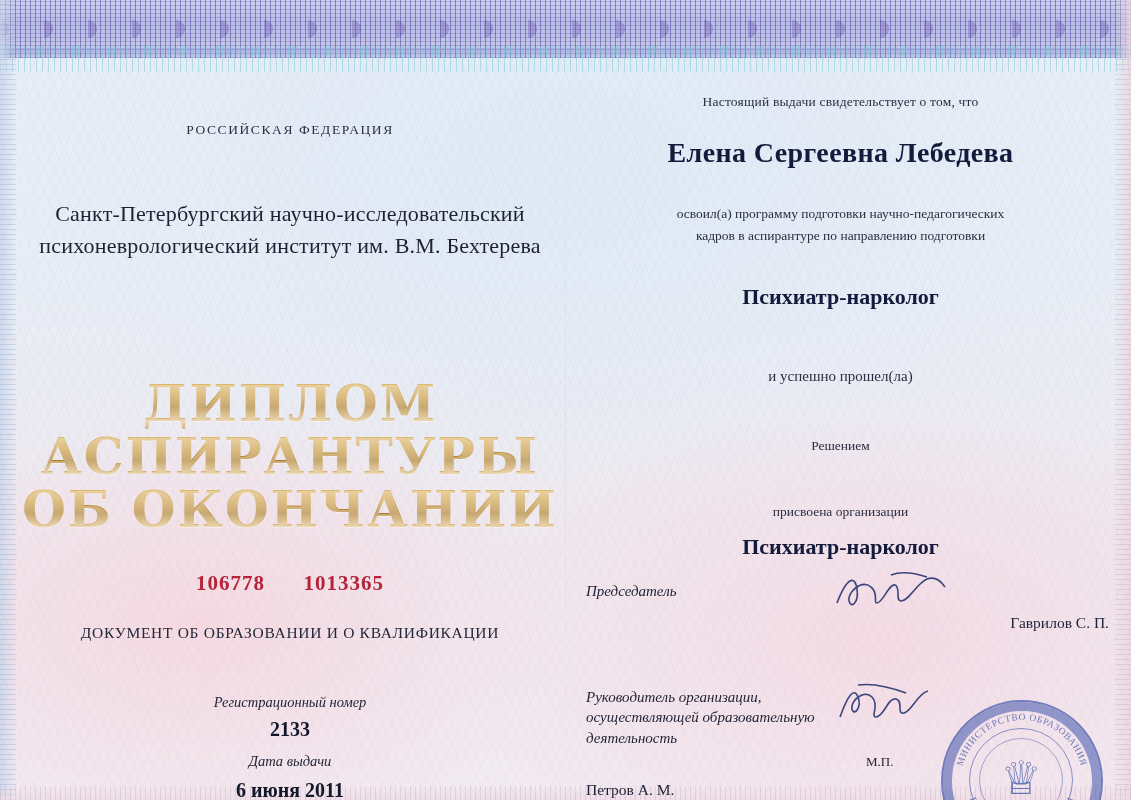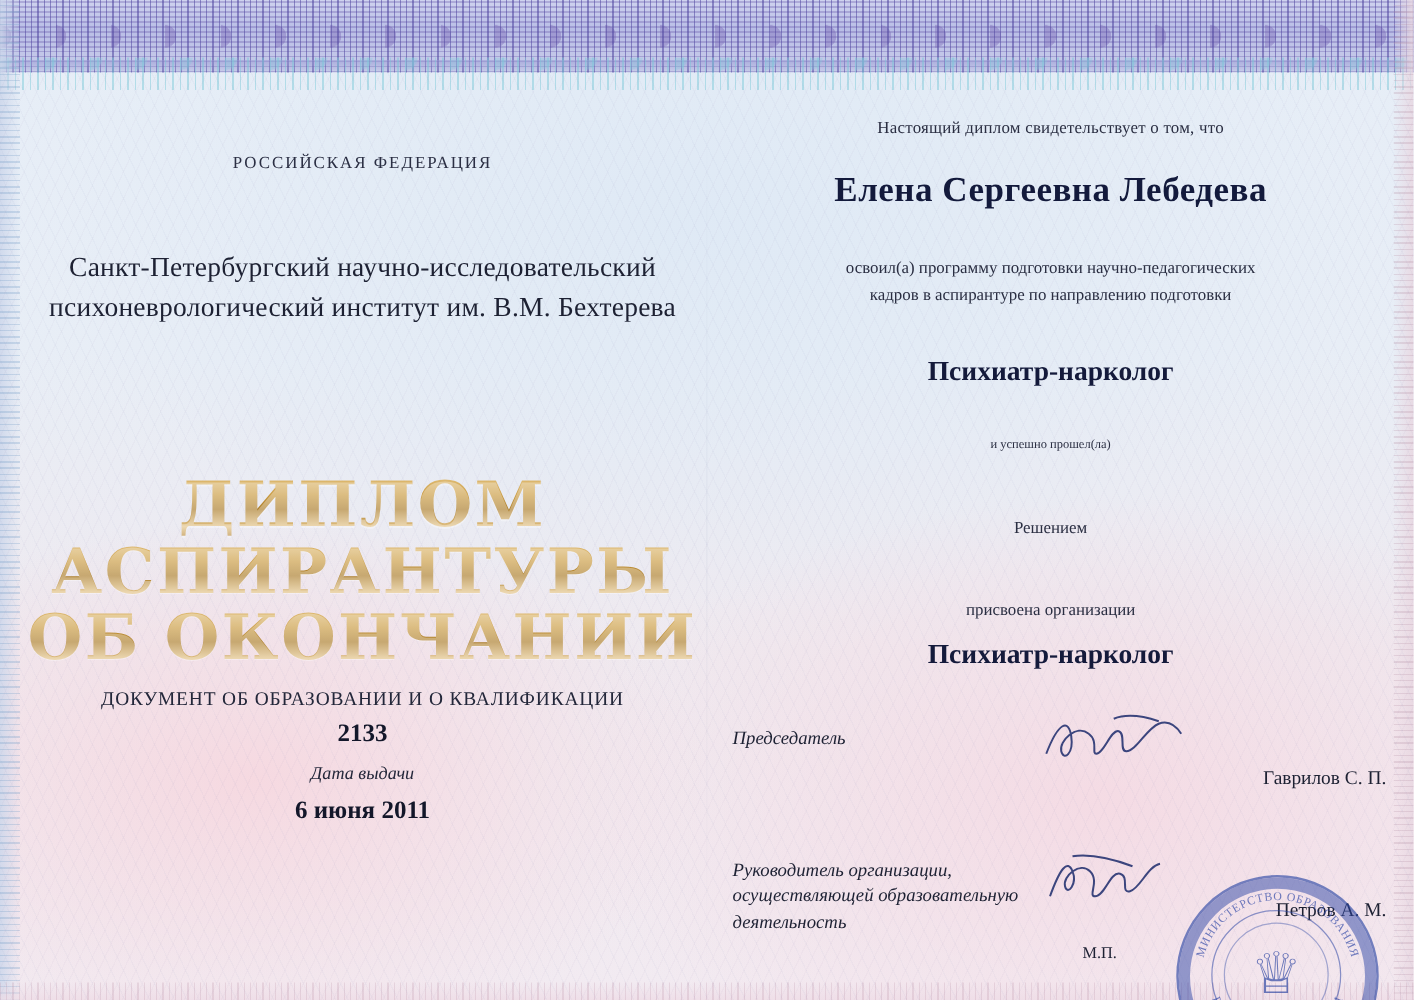--- a/index.html
+++ b/index.html
@@ -155,21 +155,21 @@
   .serials {
     margin-top: 36px;
     color: #b5243a;
     font-weight: bold;
     font-size: 21px;
     letter-spacing: 1px;
   }
   .serials .gap { display: inline-block; width: 26px; }
 
   .doc-sub {
-    margin-top: 16px;
+    margin-top: 28px;
     font-size: 15.5px;
     letter-spacing: .7px;
     color: #23273a;
   }
   .reg-label {
     margin-top: 52px;
     font-size: 14.5px;
     font-style: italic;
     color: #23273a;
   }
@@ -220,22 +220,22 @@
     line-height: 1.6;
     color: #2a2e42;
   }
   .r-qual-top {
     margin-top: 38px;
     font-size: 22px;
     font-weight: bold;
     color: #141a3b;
   }
   .r-passed {
-    margin-top: 40px;
-    font-size: 10px;
+    margin-top: 58px;
+    font-size: 15px;
     color: #2a2e42;
   }
   .r-decision {
     margin-top: 53px;
     font-size: 13.5px;
     color: #2a2e42;
   }
   .r-assigned {
     margin-top: 50px;
     font-size: 13.5px;
@@ -251,21 +251,21 @@
   .sig-row {
     position: absolute;
     left: 20px;
     right: 6px;
     display: flex;
     align-items: flex-start;
     justify-content: space-between;
     text-align: left;
   }
   .sig-row.one { top: 509px; }
-  .sig-row.two { top: 615px; }
+  .sig-row.two { top: 615px; flex-direction: column; }
   .sig-role {
     font-size: 15px;
     font-style: italic;
     color: #1d2133;
     line-height: 1.35;
     width: 250px;
   }
   .sig-name {
     font-size: 15.5px;
     color: #1d2133;
@@ -351,32 +351,38 @@
       <div>Санкт-Петербургский научно-исследовательский</div>
       <div>психоневрологический институт им. В.М. Бехтерева</div>
     </div>
 
     <div class="title-block">
       <div class="title-line title-1">ДИПЛОМ</div>
       <div class="title-line title-3">АСПИРАНТУРЫ</div>
       <div class="title-line title-2">ОБ ОКОНЧАНИИ</div>
     </div>
 
+    <div class="serials">
+      <span>106778</span>
+      <span class="gap"></span>
+      <span>1013365</span>
+    </div>
 
     <div class="doc-sub">ДОКУМЕНТ ОБ ОБРАЗОВАНИИ И О КВАЛИФИКАЦИИ</div>
 
+    <div class="reg-label">Регистрационный номер</div>
     <div class="reg-number">2133</div>
 
     <div class="date-label">Дата выдачи</div>
     <div class="date-value">6 июня 2011</div>
   </div>
 
   <div class="right">
 
-    <div class="r-intro">Настоящий диплом свидетельствует о том, что</div>
+    <div class="r-intro">Настоящий выдачи свидетельствует о том, что</div>
 
     <div class="r-name">Елена Сергеевна Лебедева</div>
 
     <div class="r-program">
       <div>освоил(а) программу подготовки научно-педагогических</div>
       <div>кадров в аспирантуре по направлению подготовки</div>
     </div>
 
     <div class="r-qual-top">Психиатр-нарколог</div>
 

